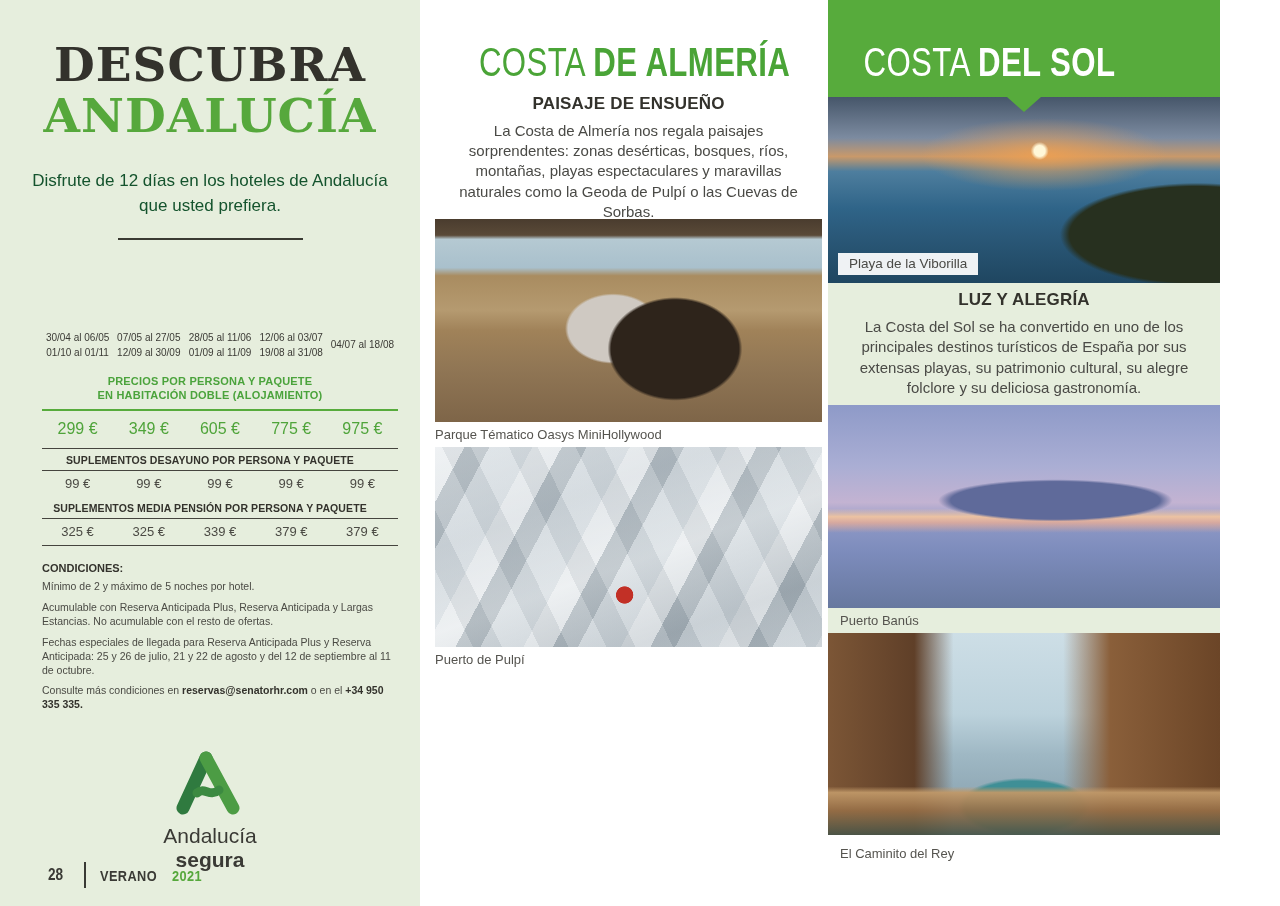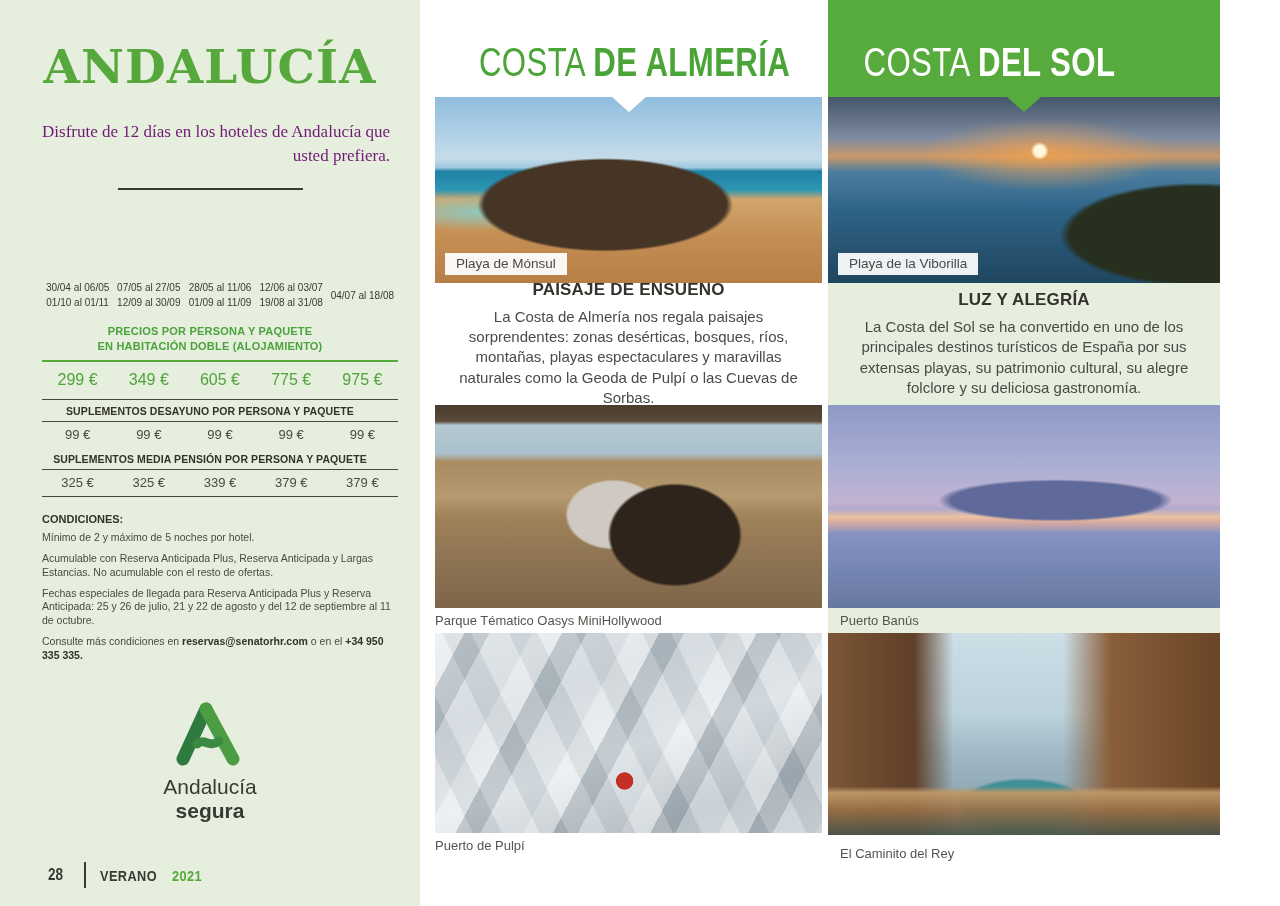--- a/index.html
+++ b/index.html
@@ -5,21 +5,21 @@
   * { margin:0; padding:0; box-sizing:border-box; }
   html,body { background:#fff; }
   body { font-family:"Liberation Sans", sans-serif; }
   .page { position:relative; width:1280px; height:906px; background:#ffffff; overflow:hidden; }
 
   
   .left-panel { position:absolute; left:0; top:0; width:420px; height:906px; background:#e6eedd; padding-top:40px; }
   .lp-title { font-family:"DejaVu Serif", serif; text-align:center; }
   .lp-title .t1 { display:block; font-size:47px; color:#33322c; letter-spacing:1px; line-height:1.05; }
   .lp-title .t2 { display:block; font-size:47px; color:#56a83c; font-weight:bold; letter-spacing:1px; line-height:1.15; }
-  .lp-sub { font-family:Liberation Serif, serif; font-size:17px; color:#701a75; text-align:right; line-height:1.42; margin:26px 30px 0; }
+  .lp-sub { font-family:Liberation Sans, sans-serif; font-size:17px; color:#14532d; text-align:center; line-height:1.42; margin:26px 30px 0; }
   .lp-divider { width:185px; border-top:2px solid #3a3a32; margin:20px auto 0; }
 
   .tbl { margin:0 22px 0 42px; }
   .grid5 { display:grid; grid-template-columns:repeat(5,1fr); }
   .dates { margin-top:90px; font-size:10px; color:#3b3a35; line-height:1.5; text-align:center; }
   .dates .dcell { display:flex; flex-direction:column; justify-content:center; }
   .precios-hdr { margin-top:14px; text-align:center; color:#4ba33c; font-weight:bold; font-size:11px; line-height:1.35; letter-spacing:.2px; }
   .rule-green { border-top:2px solid #57ab3c; margin-top:6px; }
   .rule-dark  { border-top:1px solid #45443e; }
   .prices-main { font-size:16px; color:#4fa43a; text-align:center; padding:9px 0 10px; }
@@ -108,20 +108,21 @@
     radial-gradient(ellipse 26% 22% at 50% 86%, #3f8f96 58%, rgba(63,143,150,0) 65%),
     linear-gradient(180deg,#cddee6 0%,#bcd2dc 40%,#9fb8c4 60%,#7f98a6 100%); }
 </style>
 </head>
 <body>
 
 <div class="page">
 
   <aside class="left-panel">
     <h1 class="lp-title">
+      <span class="t1">DESCUBRA</span>
       <span class="t2">ANDALUCÍA</span>
     </h1>
     <p class="lp-sub">Disfrute de 12 días en los hoteles de Andalucía que usted prefiera.</p>
     <div class="lp-divider"></div>
 
     <div class="tbl dates grid5">
       <div class="dcell">
           <span>30/04 al 06/05</span>
           <span>01/10 al 01/11</span>
         </div>
@@ -199,24 +200,20 @@
       <span class="vbar"></span>
       <span class="season cond">VERANO</span>
       <span class="year cond">2021</span>
     </div>
   </aside>
 
   <section class="col-almeria">
     <div class="banner-title">
       <div class="tt"><span>COSTA </span><b>DE ALMERÍA</b></div>
     </div>
-    <div class="photo photo1 ph-monsul">
-      <div class="notch white"></div>
-      <span class="overlay-cap">Playa de Mónsul</span>
-    </div>
     <div class="text-block">
       <h3>PAISAJE DE ENSUEÑO</h3>
       <p>La Costa de Almería nos regala paisajes sorprendentes: zonas desérticas, bosques, ríos, montañas, playas espectaculares y maravillas naturales como la Geoda de Pulpí o las Cuevas de Sorbas.</p>
     </div>
     <div class="photo photo2 ph-oasys"></div>
     <div class="photo-cap caprow">Parque Tématico Oasys MiniHollywood</div>
     <div class="photo photo3 ph-geoda"></div>
     <div class="photo-cap caprow">Puerto de Pulpí</div>
   </section>
 

